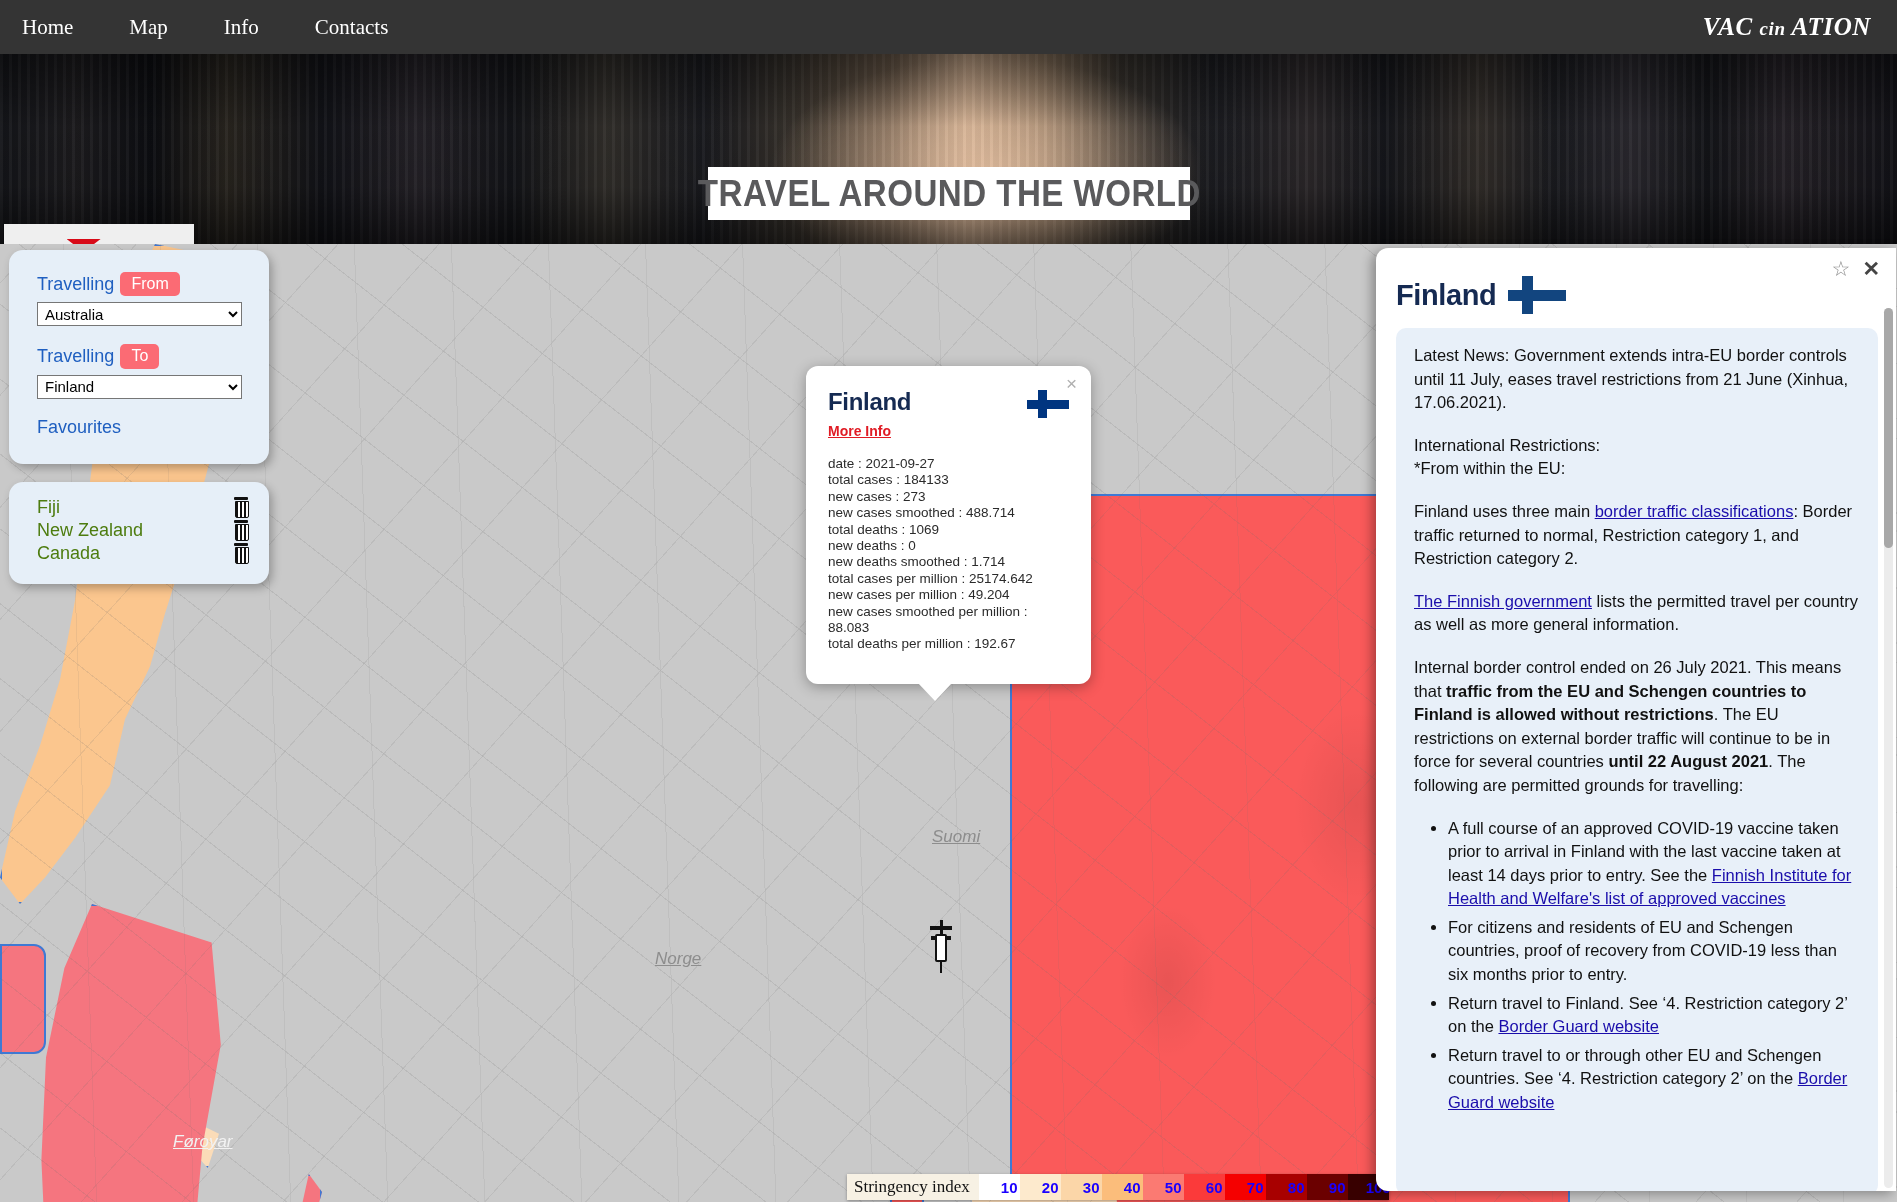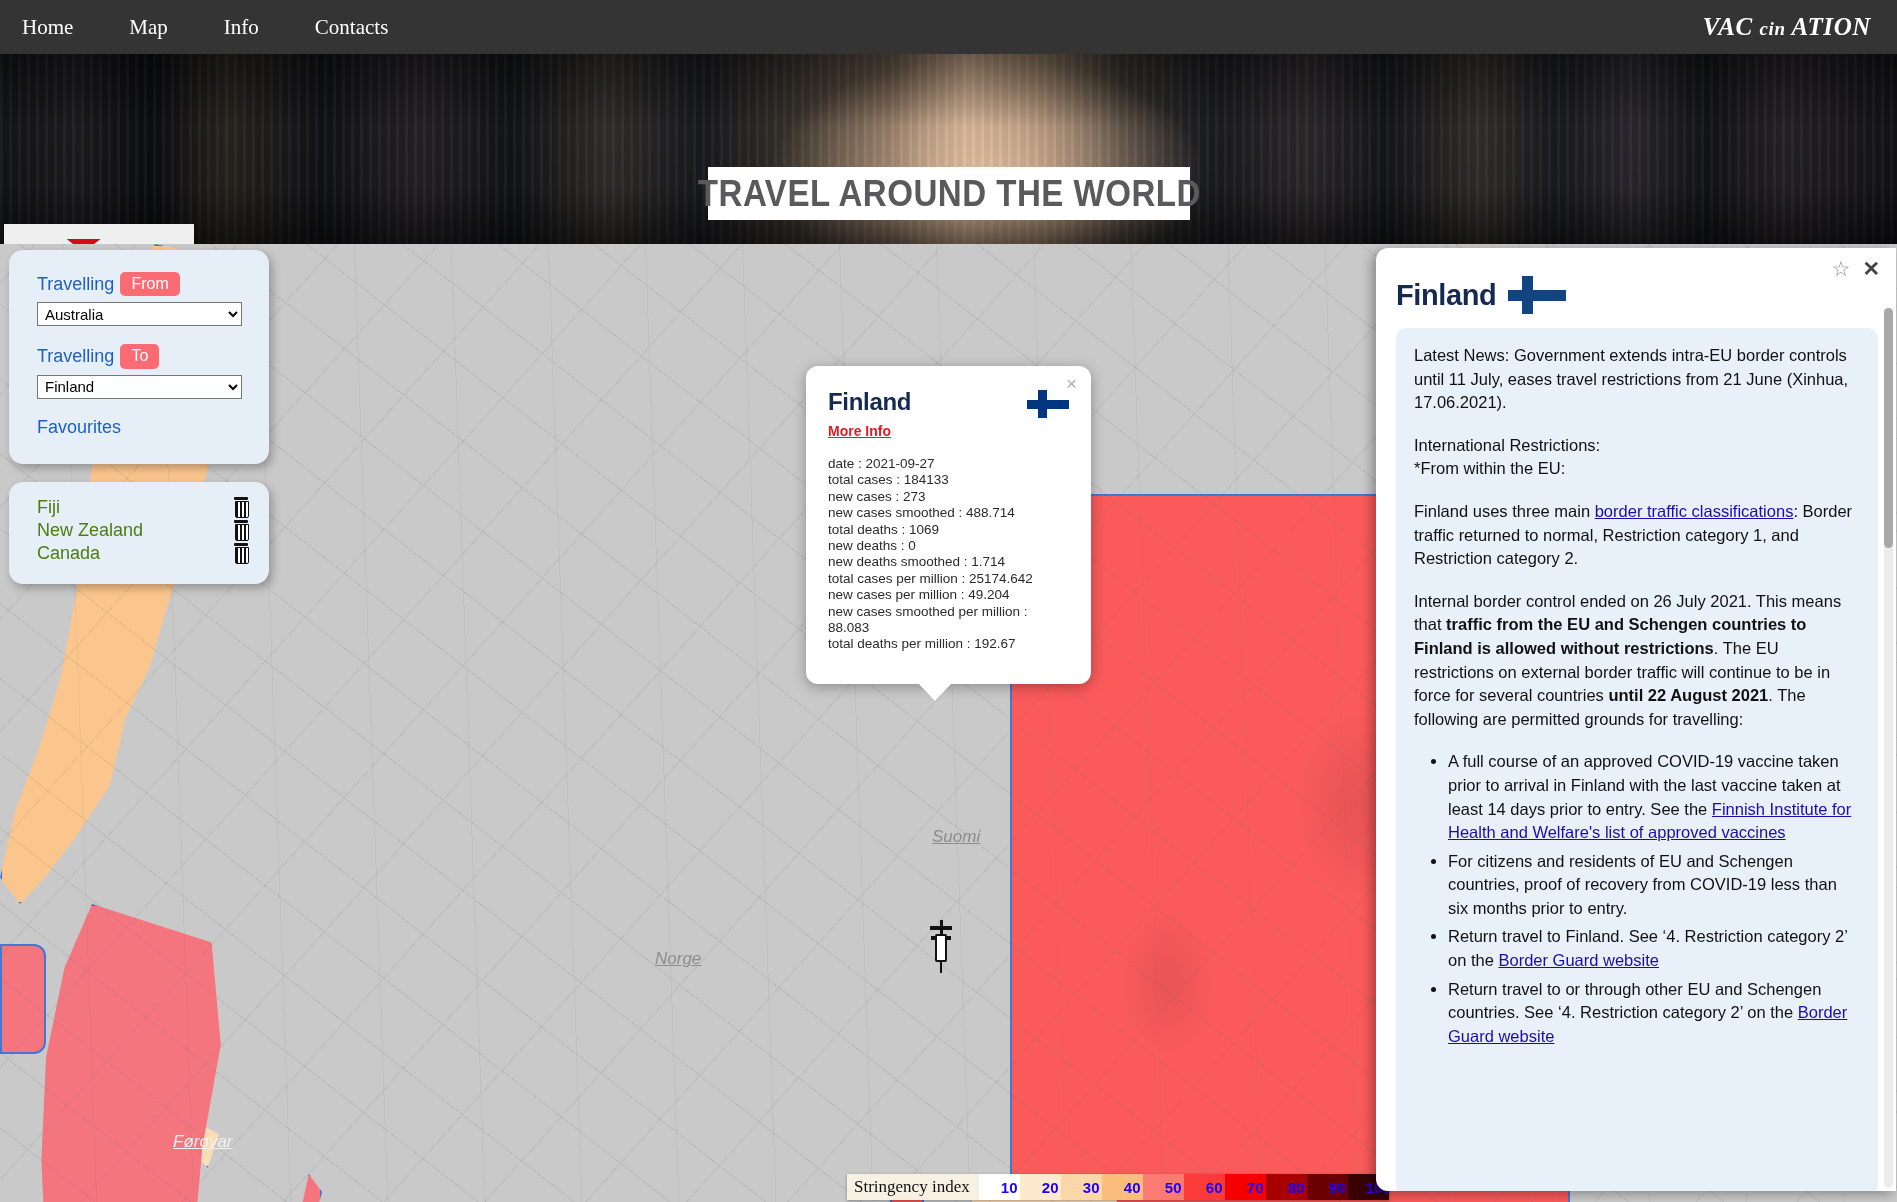--- a/index.html
+++ b/index.html
@@ -409,20 +409,21 @@
   </div>
 
   <div class="rp-body">
     <p>Latest News: Government extends intra-EU border controls until 11 July, eases travel restrictions from 21 June (Xinhua, 17.06.2021).</p>
     <p style="white-space:pre-line;">International Restrictions:
 *From within the EU:</p>
 
 
     <p><span>Finland uses three main </span><a>border traffic classifications</a><span>: Border traffic returned to normal, Restriction category 1, and Restriction category 2.</span></p>
 
+    <p><a>The Finnish government</a><span> lists the permitted travel per country as well as more general information.</span></p>
 
     <p><span>Internal border control ended on 26 July 2021. This means that </span><b>traffic from the EU and Schengen countries to Finland is allowed without restrictions</b><span>. The EU restrictions on external border traffic will continue to be in force for several countries </span><b>until 22 August 2021</b><span>. The following are permitted grounds for travelling:</span></p>
 
     <ul>
       <li><span>A full course of an approved COVID-19 vaccine taken prior to arrival in Finland with the last vaccine taken at least 14 days prior to entry. See the </span><a>Finnish Institute for Health and Welfare's list of approved vaccines</a></li>
       <li><span>For citizens and residents of EU and Schengen countries, proof of recovery from COVID-19 less than six months prior to entry.</span></li>
       <li><span>Return travel to Finland. See ‘4. Restriction category 2’ on the </span><a>Border Guard website</a></li>
       <li><span>Return travel to or through other EU and Schengen countries. See ‘4. Restriction category 2’ on the </span><a>Border Guard website</a></li>
 
     </ul>

